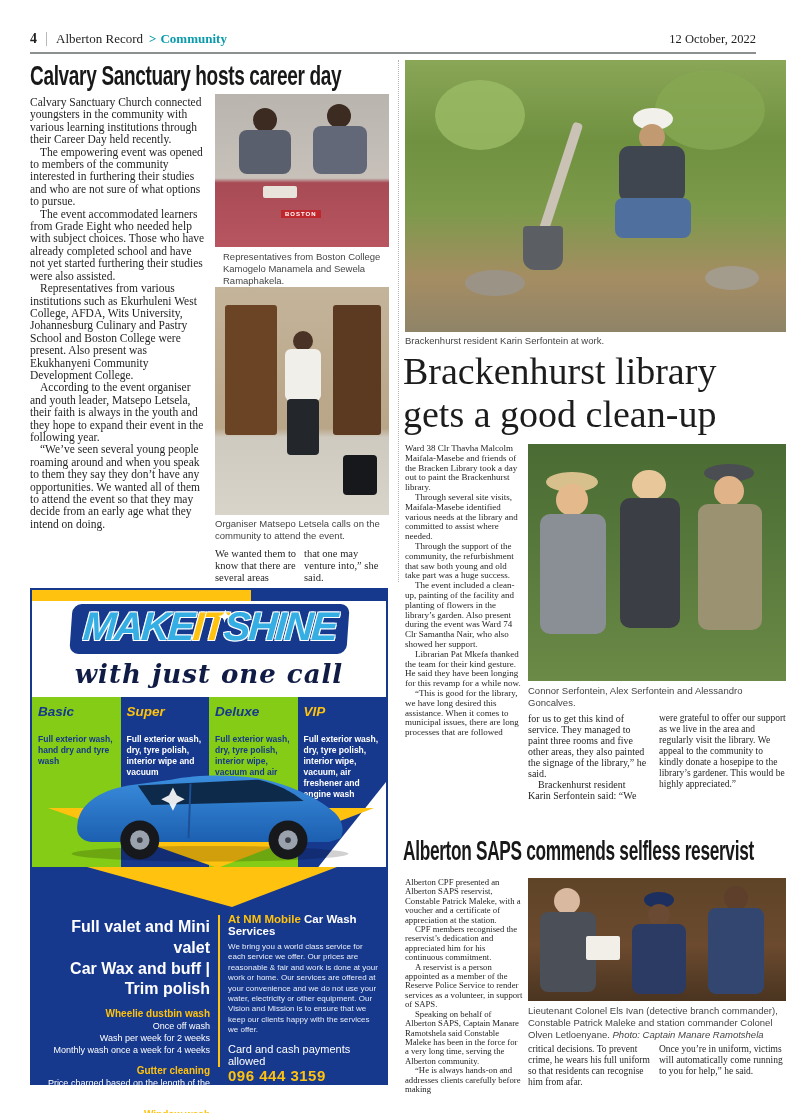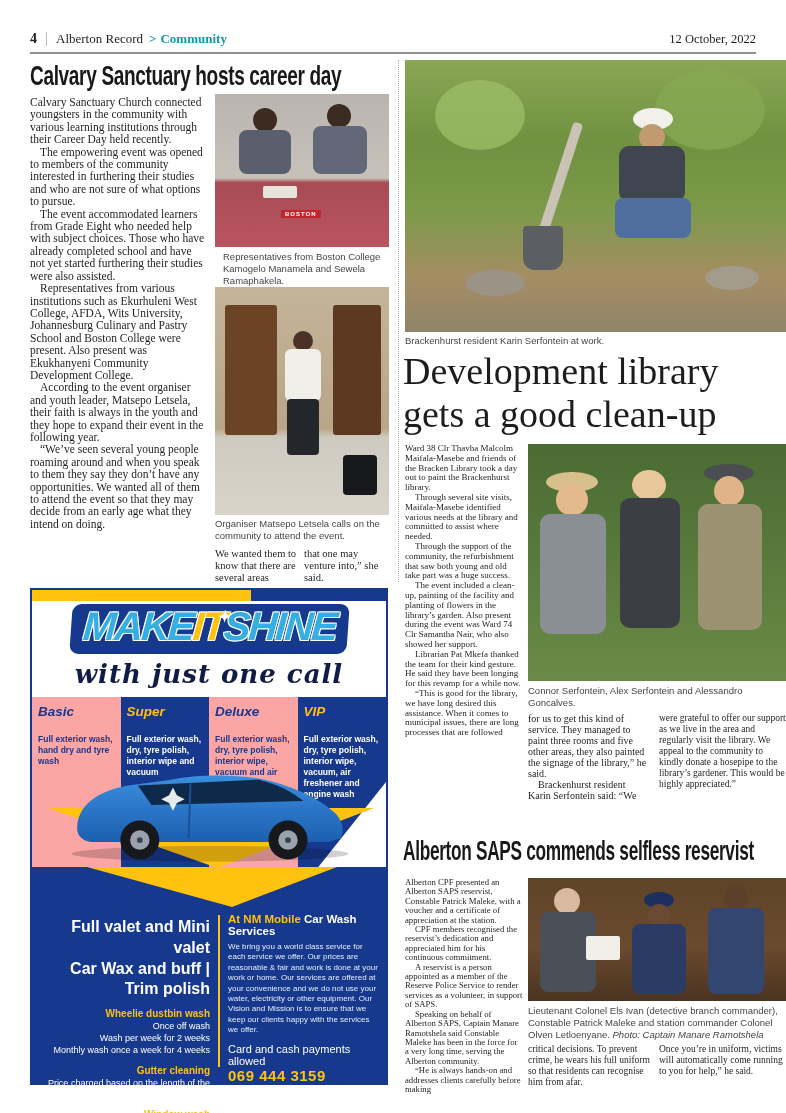--- a/index.html
+++ b/index.html
@@ -81,21 +81,21 @@
   #logo-box span { font-weight:bold; font-style:italic; font-size:40px; letter-spacing:-2px;
                    text-shadow:1px 1px 0 #fff,-1px -1px 0 #fff,1px -1px 0 #fff,-1px 1px 0 #fff; }
   .lg-blue { color:#35aee4; } .lg-gold { color:#ffc20e; }
   .sparkle { color:#ffffff !important; font-style:normal !important; font-size:16px !important;
              letter-spacing:0 !important; vertical-align:18px; margin:0 -7px; text-shadow:none !important; }
   #tagline { position:absolute; left:0; top:69px; width:354px; text-align:center;
              font-family:"DejaVu Serif", serif; font-style:italic; font-weight:bold;
              font-size:26px; color:#101c45; letter-spacing:1px; }
   #pkg-row { position:absolute; left:0; top:107px; width:354px; height:170px; display:flex; }
   .pkg { flex:1; padding:7px 6px; }
-  .pkg.gold { background:#fca5a5; color:#16388d; }
+  .pkg.gold { background:#84cc16; color:#16388d; }
   .pkg.blue { background:#16388d; color:#fff; }
   .pkg .pname { font-style:italic; font-weight:bold; font-size:13.5px; display:block; }
   .pkg.gold .pname { color:#16388d; } .pkg.blue .pname { color:#ffc20e; }
   .pkg .pdesc { margin-top:15px; font-weight:bold; font-size:8.5px; line-height:1.3; }
   #white-wedge { position:absolute; right:0; top:192px; width:72px; height:85px; background:#fff;
                  clip-path:polygon(100% 0,100% 100%,6% 100%); }
   #plat { position:absolute; left:16px; top:218px; width:326px; height:60px; background:#ffc20e;
           clip-path:polygon(0 0,100% 0,52% 100%); }
   #car { position:absolute; left:22px; top:150px; width:312px; height:128px; }
   #ad-bottom { position:absolute; left:0; top:277px; width:354px; height:216px; background:#16388d; }
@@ -175,21 +175,21 @@
     <div class="ps" style="left:118px;top:166px;width:40px;height:44px;background:#5b5e63;border-radius:4px 4px 12px 12px;"></div>
     <div class="ps head" style="left:228px;top:48px;width:40px;height:22px;background:#f2f0ea;"></div>
     <div class="ps head" style="left:234px;top:64px;width:26px;height:26px;background:#c29a72;"></div>
     <div class="ps" style="left:214px;top:86px;width:66px;height:56px;background:#3f4650;border-radius:10px;"></div>
     <div class="ps" style="left:210px;top:138px;width:76px;height:40px;background:#4f6f9e;border-radius:8px;"></div>
     <div class="ps head" style="left:60px;top:210px;width:60px;height:26px;background:#9b9486;"></div>
     <div class="ps head" style="left:300px;top:206px;width:54px;height:24px;background:#a39c8d;"></div>
   </div>
   <div id="gcap" class="cap">Brackenhurst resident Karin Serfontein at work.</div>
 
-  <div id="lib-hl">Development library gets a good clean-up</div>
+  <div id="lib-hl">Brackenhurst library gets a good clean-up</div>
   <div id="lib-c1" class="bodycol">
       <p>Ward 38 Clr Thavha Malcolm Maifala-Masebe and friends of the Bracken Library took a day out to paint the Brackenhurst library.</p>
       <p>Through several site visits, Maifala-Masebe identified various needs at the library and committed to assist where needed.</p>
       <p>Through the support of the community, the refurbishment that saw both young and old take part was a huge success.</p>
       <p>The event included a clean-up, painting of the facility and planting of flowers in the library’s garden. Also present during the event was Ward 74 Clr Samantha Nair, who also showed her support.</p>
       <p>Librarian Pat Mkefa thanked the team for their kind gesture. He said they have been longing for this revamp for a while now.</p>
       <p>“This is good for the library, we have long desired this assistance. When it comes to municipal issues, there are long processes that are followed</p>
     </div>
 
   <div id="kids" class="photo">
@@ -309,21 +309,21 @@
             <div class="svc-line">Price charged based on the size of the window</div>
           </div>
       </div>
 
       <div id="vdiv2"></div>
 
       <div id="vb-right">
         <div class="nm-h"><span class="hl">At NM Mobile</span><span> Car Wash Services</span></div>
         <div id="about">We bring you a world class service for each service we offer. Our prices are reasonable &amp; fair and work is done at your work or home. Our services are offered at your convenience and we do not use your water, electricity or other equipment. Our Vision and Mission is to ensure that we keep our clients happy with the services we offer.</div>
         <div id="pay">Card and cash payments allowed</div>
-        <div id="phone">069 444 3159</div>
+        <div id="phone">096 444 3159</div>
         <div id="email">nmmobilewashingservices@gmail.com</div>
         <div id="icons">
           <span class="icn">✆</span>
           <span class="icn">f</span>
           <span class="icn insta">◎</span>
         </div>
       </div>
     </div>
   </div>
 

